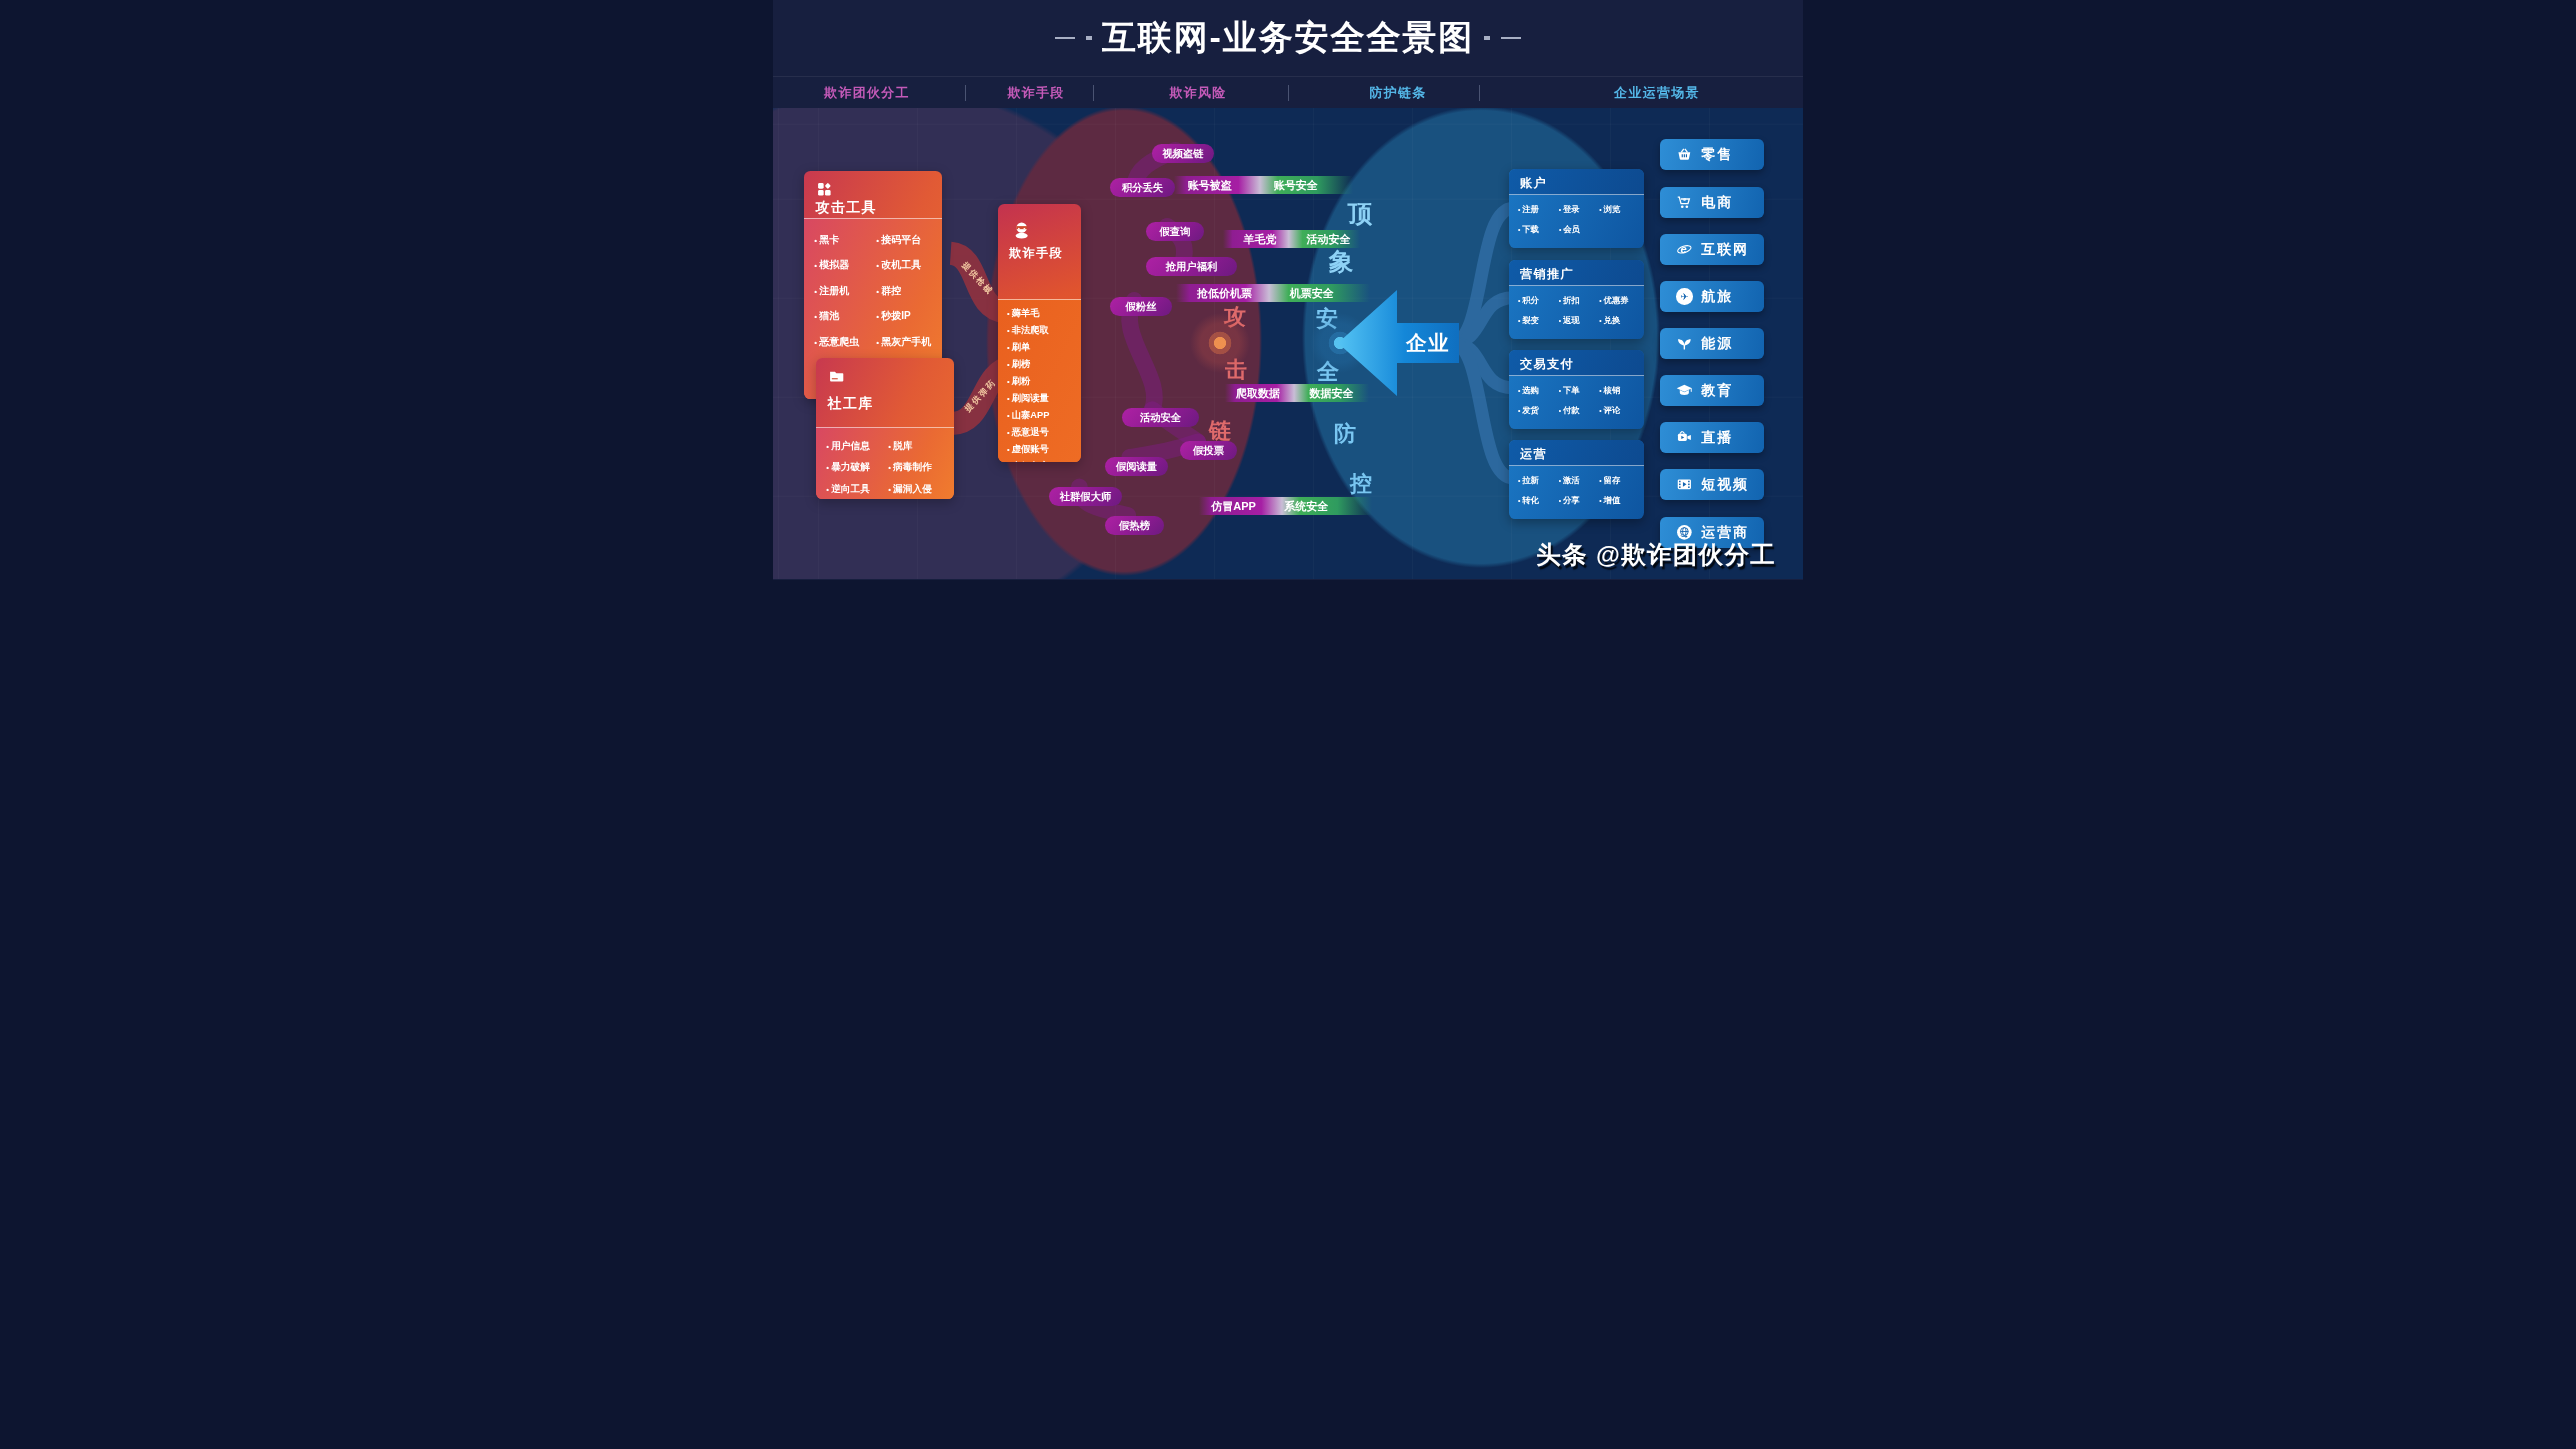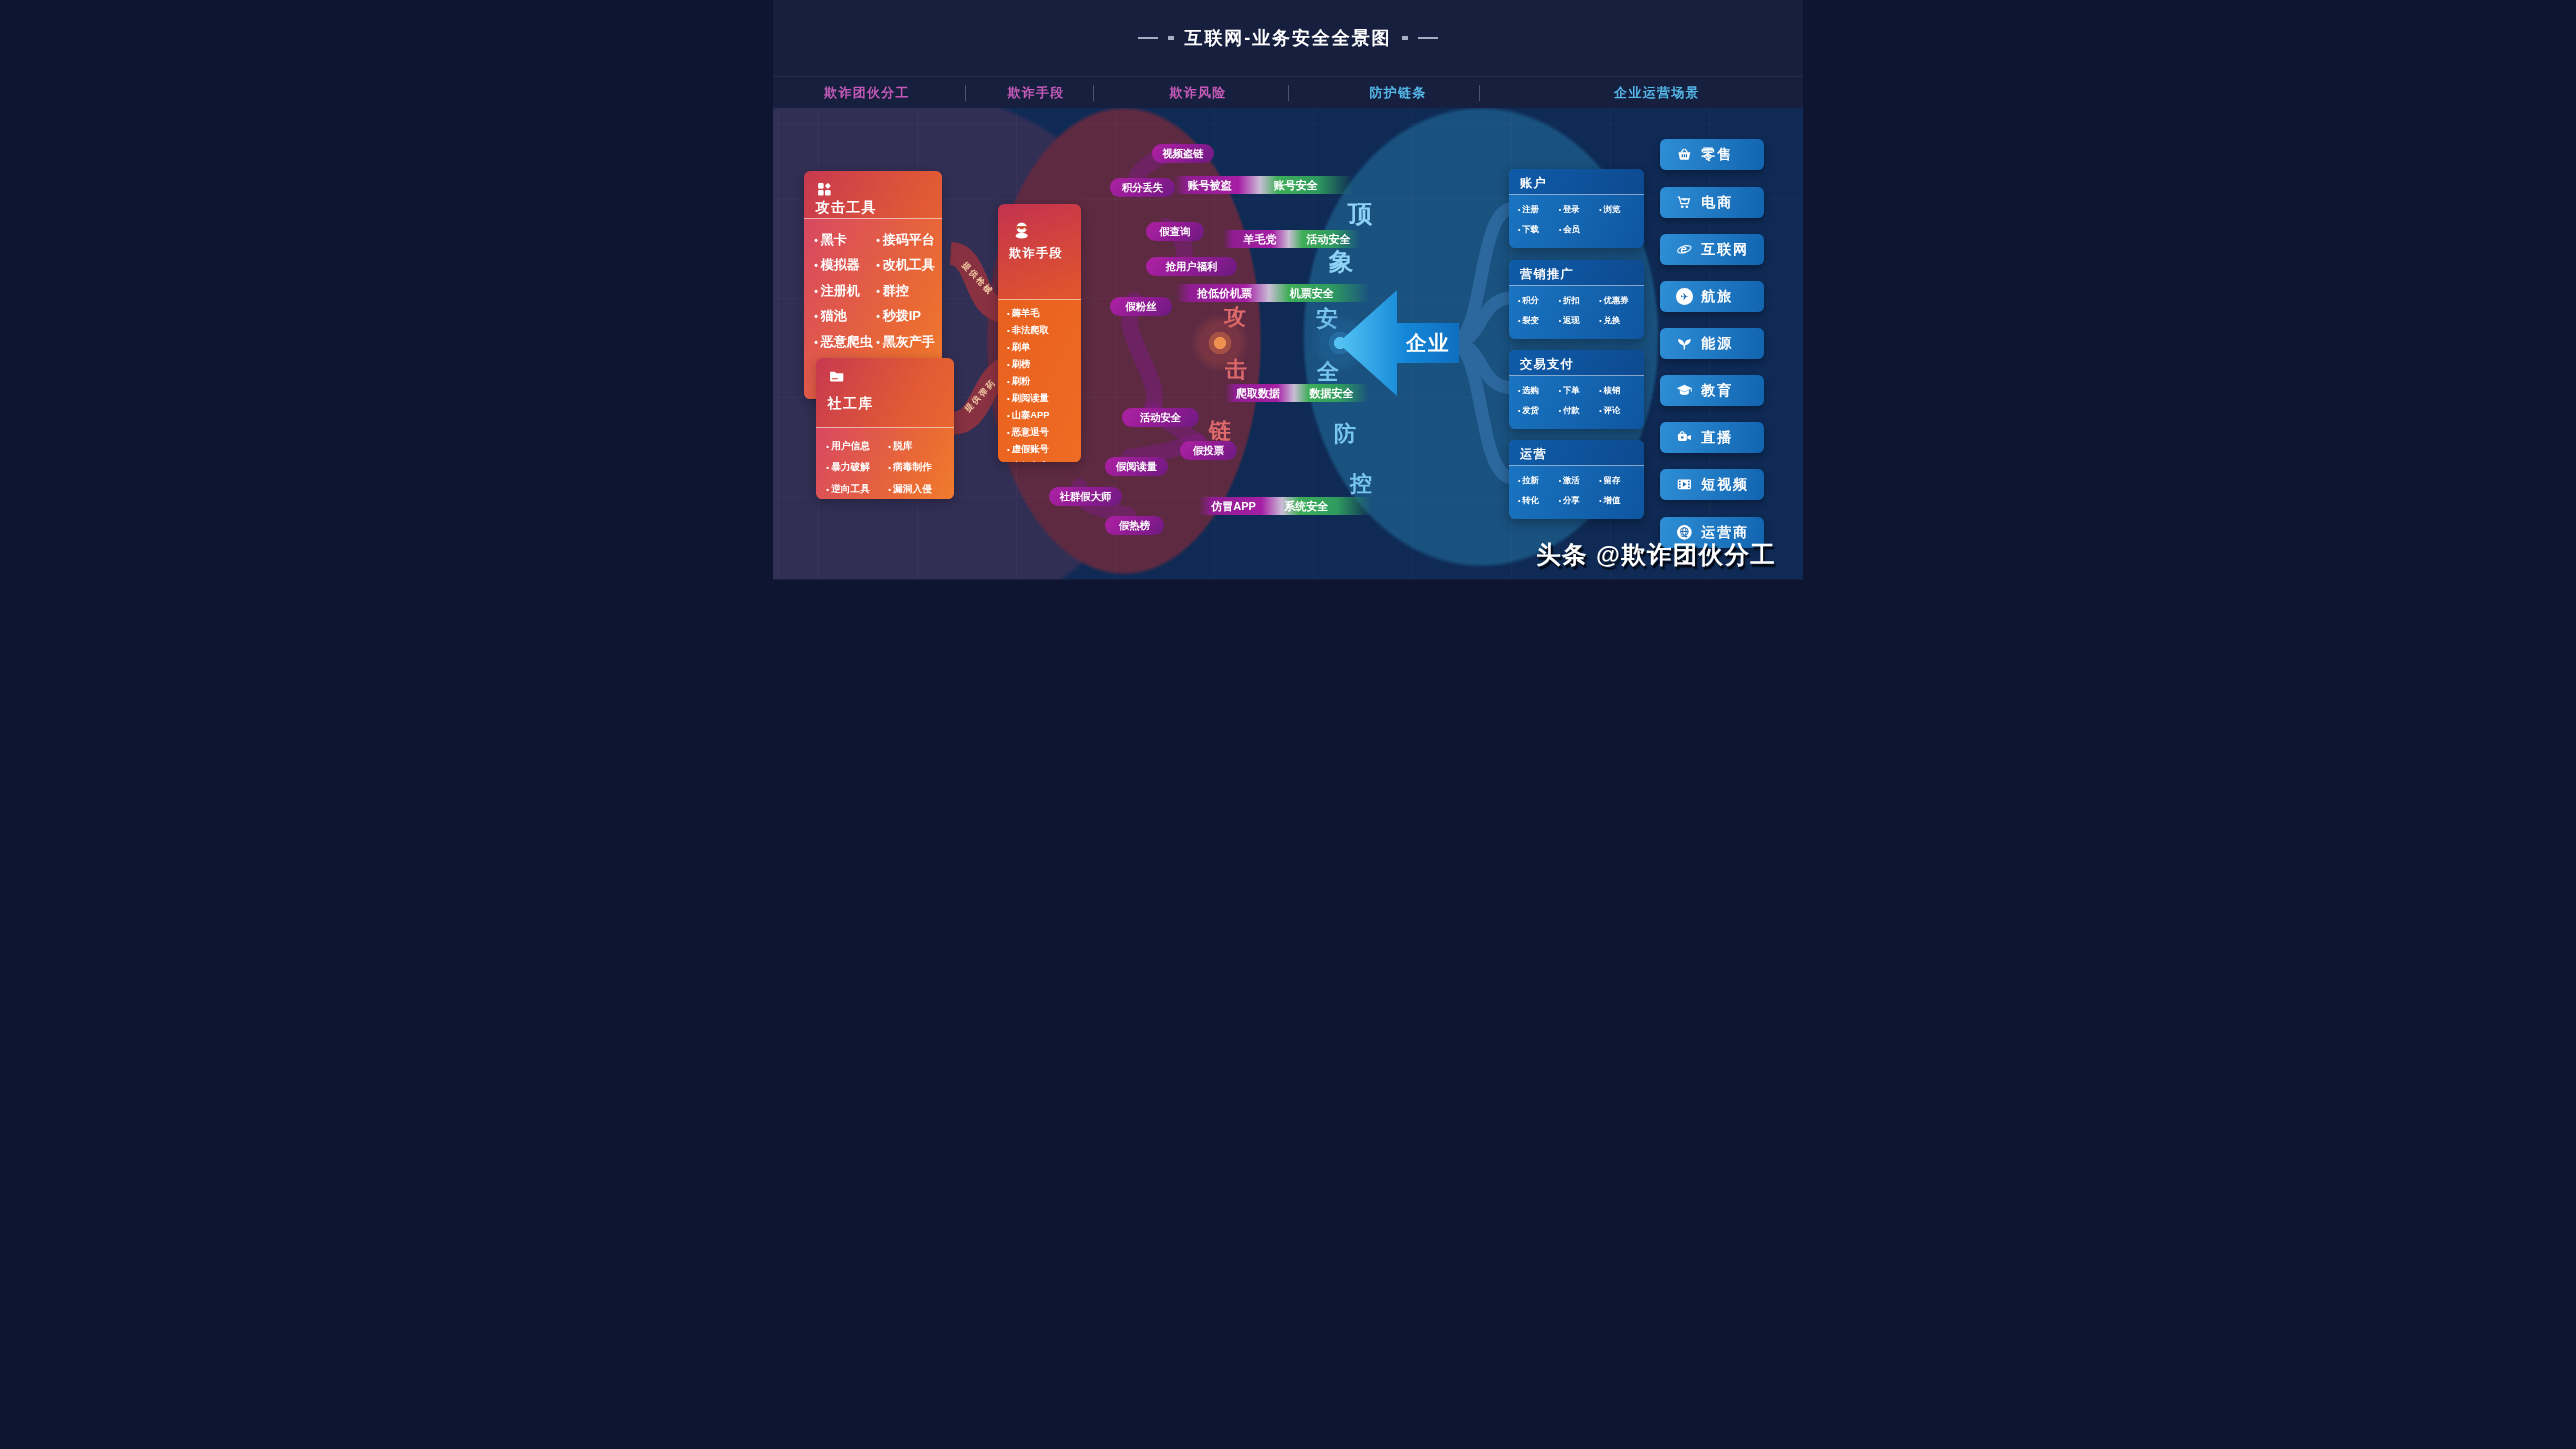--- a/index.html
+++ b/index.html
@@ -1,21 +1,21 @@
 <!DOCTYPE html>
 <html style="font-size:10.3px"><head>
 <meta charset="utf-8">
 <style>
   html,body{margin:0;padding:0;background:#0d1530;}
   *{box-sizing:border-box;}
   .stage{position:relative;width:1030px;height:580px;margin:0 auto;overflow:hidden;
          background:#171f3f;font-family:"Liberation Sans","DejaVu Sans",sans-serif;color:#fff;}
   
   .hdr{position:absolute;left:0;top:0;width:100%;height:76px;display:flex;align-items:center;justify-content:center;gap:10.3px;}
-  .hdr-title{font-size:18px;font-weight:900;letter-spacing:1.9px;color:#fff;}
+  .hdr-title{font-size:34px;font-weight:900;letter-spacing:1.9px;color:#fff;}
   .dash-line{width:20.6px;height:1.9px;background:#cdd3e6;opacity:.8;}
   .dash-dot{width:5.8px;height:3.2px;background:#cdd3e6;opacity:.8;}
   
   .nav{position:absolute;left:0;top:76px;width:100%;height:32px;border-top:0.6px solid rgba(255,255,255,.07);}
   .nav-item{position:absolute;top:50%;transform:translate(-50%,-50%);font-size:13px;font-weight:700;letter-spacing:1.3px;}
   .nav-pink{color:#c45ab8;}
   .nav-blue{color:#54b7e8;}
   .nav-sep{position:absolute;top:7.7px;width:0.6px;height:16.7px;background:rgba(170,180,210,.35);}
   
   .content-bg{position:absolute;left:0;top:108px;width:1030px;height:471px;
@@ -145,21 +145,21 @@
     <span class="icon-wrap" style="left:11.6px;top:9.7px">
       <svg viewBox="0 0 24 24" width="16.7" height="16.7" fill="#fff">
           <rect x="3" y="3" width="8" height="8" rx="2"></rect>
           <rect x="3" y="13" width="8" height="8" rx="2"></rect>
           <rect x="13" y="13" width="8" height="8" rx="2"></rect>
           <rect x="13.8" y="3.8" width="6.4" height="6.4" rx="1.5" transform="rotate(45 17 7)"></rect>
         </svg>
     </span>
     <div class="p-title" style="left:11.6px;top:28px;font-size:14px">攻击工具</div>
     <div class="divider" style="top:47px"></div>
-    <div class="twocol" style="top:54px;padding:2.6px 3.9px 0 10.3px;font-size:13px">
+    <div class="twocol" style="top:54px;padding:2.6px 3.9px 0 10.3px;font-size:10px">
       <ul>
         <li style="line-height:24.5px"><span class="bi">黑卡</span></li>
         <li style="line-height:24.5px"><span class="bi">模拟器</span></li>
         <li style="line-height:24.5px"><span class="bi">注册机</span></li>
         <li style="line-height:24.5px"><span class="bi">猫池</span></li>
         <li style="line-height:24.5px"><span class="bi">恶意爬虫</span></li>
       </ul>
       <ul>
         <li style="line-height:24.5px"><span class="bi">接码平台</span></li>
         <li style="line-height:24.5px"><span class="bi">改机工具</span></li>

